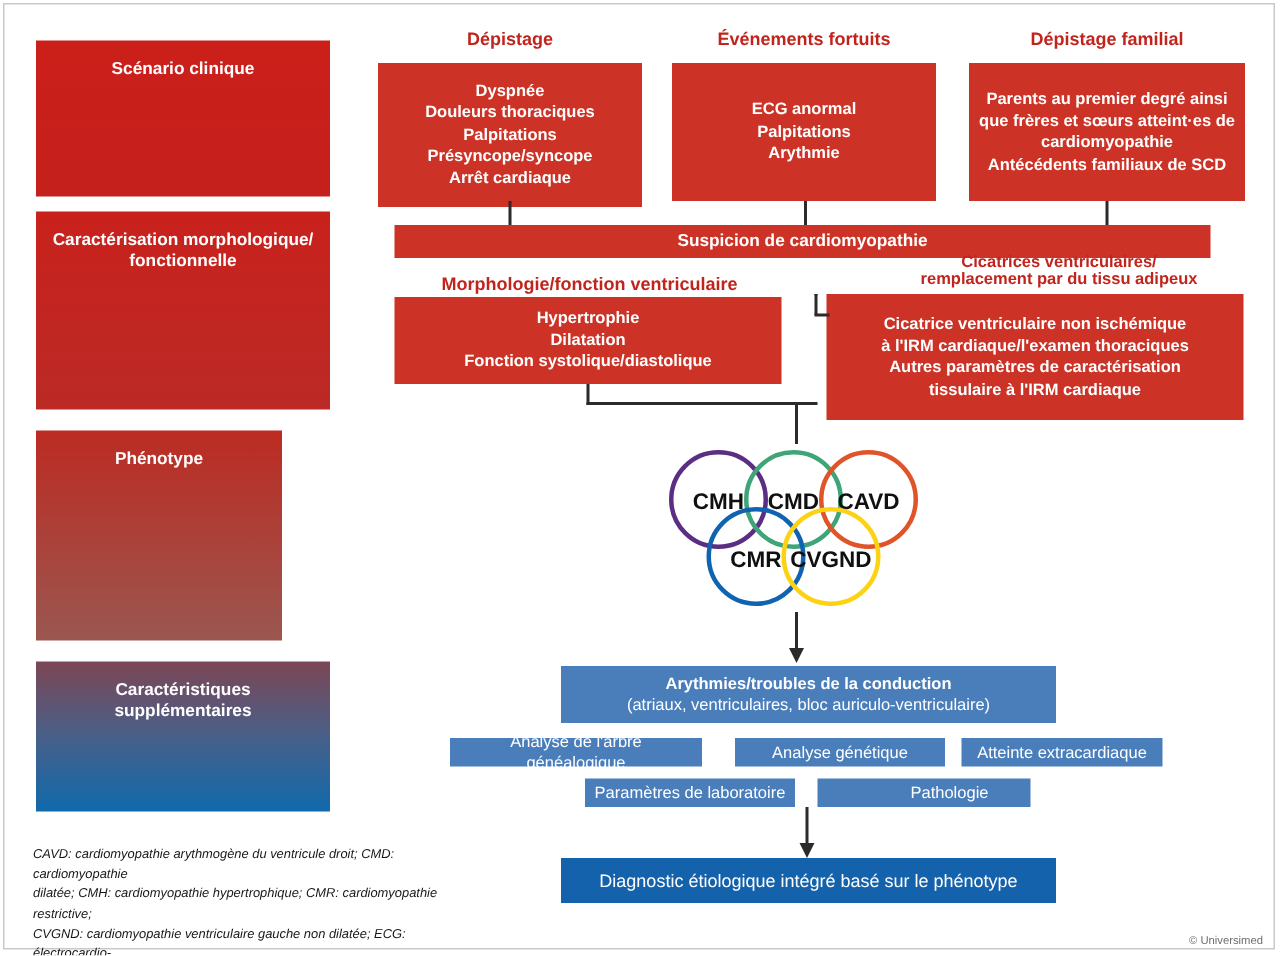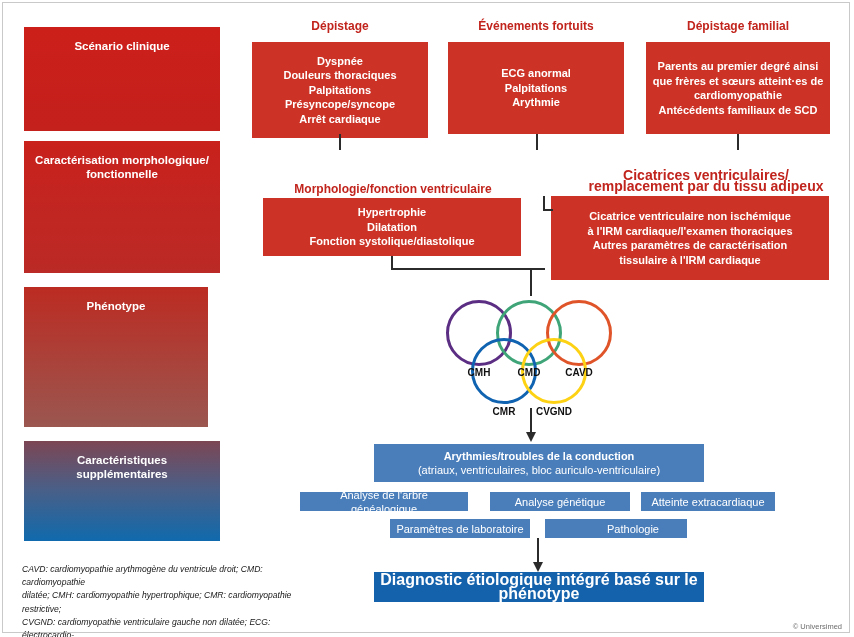--- a/index.html
+++ b/index.html
@@ -39,21 +39,21 @@
     line-height: 14px;
     text-align: center;
     padding-top: 12px;
   }
   .stage .lbl { display: block; width: 92%; }
 
   .stage-1 { left: 24px;  top: 27px;  width: 196px; height: 104px;
              background: linear-gradient(180deg,#cc1f1a 0%, #c4201c 100%); }
   .stage-2 { left: 24px;  top: 141px; width: 196px; height: 132px;
              background: linear-gradient(180deg,#c9211c 0%, #bb2a26 100%); }
-  .stage-3 { left: 24px;  top: 287px; width: 184px; height: 140px;
+  .stage-3 { left: 24px;  top: 287px; width: 164px; height: 140px;
              background: linear-gradient(180deg,#bc2b22 0%, #9a5750 100%); }
   .stage-4 { left: 24px;  top: 441px; width: 196px; height: 100px;
              background: linear-gradient(180deg,#7c4654 0%, #4a5f87 48%, #106aad 100%); }
 
   
   .col-head {
     position: absolute;
     color: #c1241c;
     font-weight: bold;
     font-size: 12px;
@@ -91,47 +91,46 @@
     display: flex;
     flex-direction: column;
     justify-content: center;
     align-items: center;
     padding: 3px 6px;
   }
   .bbox.bold  { font-weight: bold; }
   .bbox .sub  { font-weight: normal; }
   .bbox-final {
     background: #1461ac;
-    font-weight: bold;
-    font-size: 16px;
+    font-weight: normal;
+    font-size: 12px;
   }
 
   
   .conn { position: absolute; background: #2b2b2b; }
   .vline { width: 1.6px; }
   .hline { height: 1.6px; }
 
   
   .venn { position: absolute; left: 440px; top: 296px; width: 180px; height: 112px; }
   .ring {
     position: absolute;
     border-radius: 50%;
     border-style: solid;
     border-width: 3.2px;
     box-sizing: border-box;
     background: transparent;
   }
   .ring-label {
     position: absolute;
-    font-size: 10px;
+    font-size: 15px;
     font-weight: bold;
     color: #101010;
     text-align: center;
     white-space: nowrap;
-    margin-top: 41px;
   }
 
   
   .legend {
     position: absolute;
     left: 22px;
     top: 563px;
     width: 300px;
     font-style: italic;
     font-size: 8.6px;
@@ -187,24 +186,27 @@
     <span class="ln">Parents au premier degré ainsi</span>
     <span class="ln">que frères et sœurs atteint·es de</span>
     <span class="ln">cardiomyopathie</span>
     <span class="ln">Antécédents familiaux de SCD</span>
   </div>
 
   <div class="conn vline" style="left:339px; top:134px; height:16px;"></div>
   <div class="conn vline" style="left:536px; top:134px; height:16px;"></div>
   <div class="conn vline" style="left:737px; top:134px; height:16px;"></div>
 
+  <div class="rbox" style="left:263px; top:150px; width:544px; height:22px; font-size:11.5px;">
+    <span class="ln">Suspicion de cardiomyopathie</span>
+  </div>
 
   <div class="col-head" style="left:263px; top:182px; width:260px;">Morphologie/fonction ventriculaire</div>
 
-  <div class="col-head" style="left:586px; top:170px; width:240px; font-size:14px; line-height:11px; white-space:normal;">
+  <div class="col-head" style="left:586px; top:170px; width:240px; font-size:11px; line-height:11px; white-space:normal;">
     <span>Cicatrices ventriculaires/</span><br>
     <span>remplacement par du tissu adipeux</span>
   </div>
 
   <div class="rbox" style="left:263px; top:198px; width:258px; height:58px;">
     <span class="ln">Hypertrophie</span>
     <span class="ln">Dilatation</span>
     <span class="ln">Fonction systolique/diastolique</span>
   </div>
 

